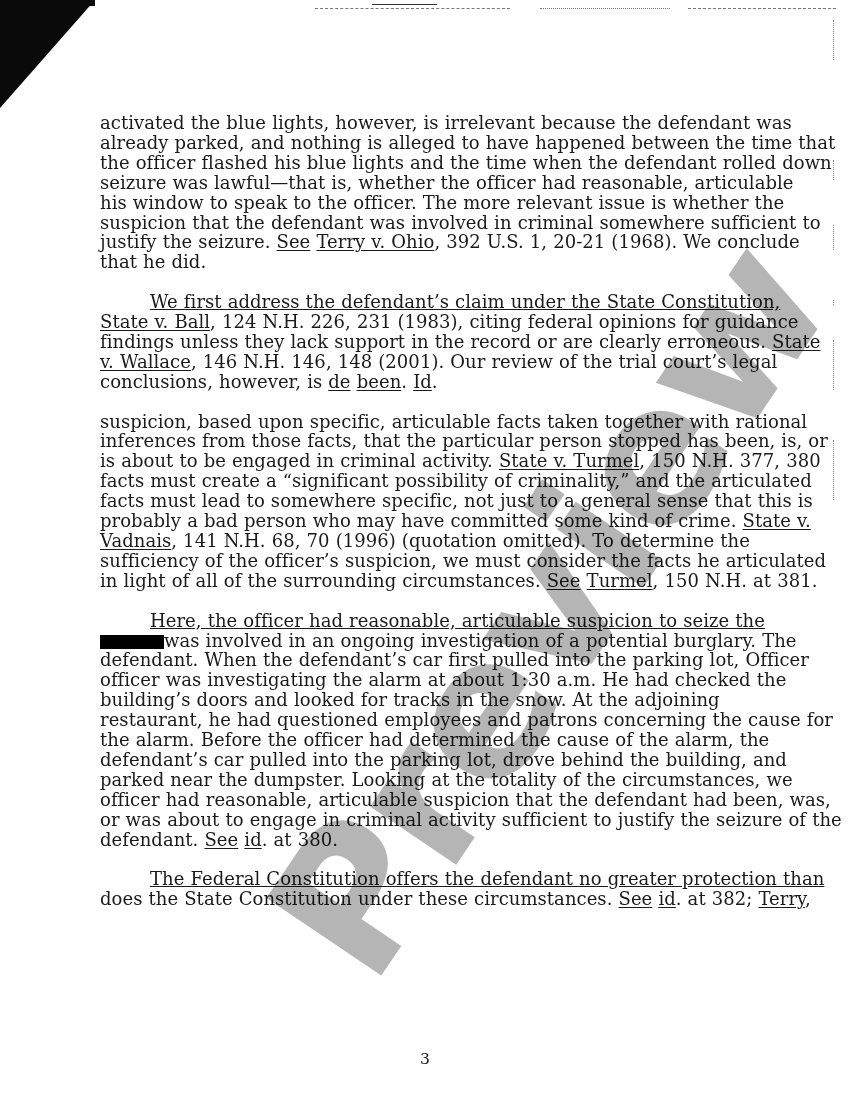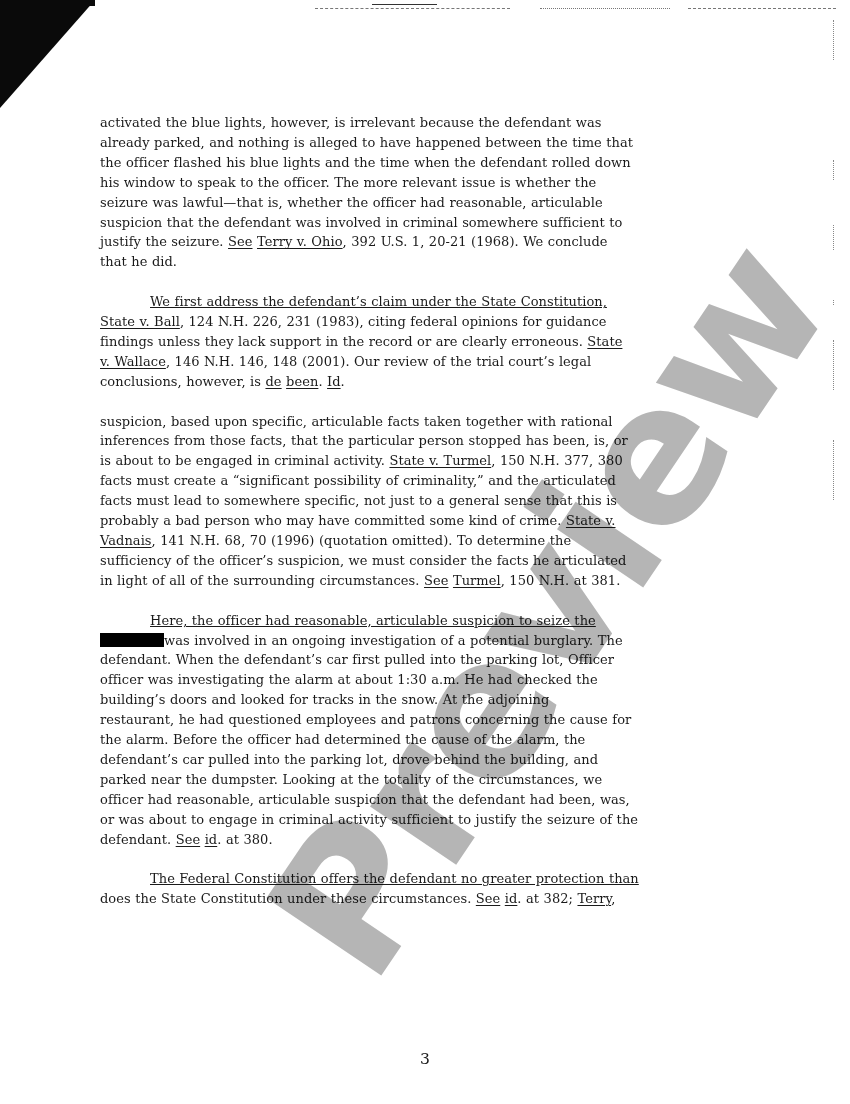--- a/index.html
+++ b/index.html
@@ -44,21 +44,21 @@
       width: 1px;
       border-left: 1px dotted #888;
     }
     .page {
       position: absolute;
       left: 100px;
       top: 113px;
       width: 660px;
     }
     .para {
-      font-size: 13px;
+      font-size: 18px;
       line-height: 19.9px;
       margin: 0;
       text-align: left;
       letter-spacing: 0.05px;
       word-spacing: 0.3px;
     }
     .para + .para { margin-top: 19.9px; }
     .indent { text-indent: 50px; text-decoration: underline; }
     .u { text-decoration: underline; text-underline-offset: 2px; }
     .redact {
@@ -107,22 +107,22 @@
 <div class="scan-right" style="top:300px;height:5px;"></div>
 <div class="scan-right" style="top:340px;height:50px;"></div>
 <div class="scan-right" style="top:440px;height:60px;"></div>
 
 <div class="page">
 
   <p class="para">
     <span class="line">activated the blue lights, however, is irrelevant because the defendant was</span>
     <span class="line">already parked, and nothing is alleged to have happened between the time that</span>
     <span class="line">the officer flashed his blue lights and the time when the defendant rolled down</span>
+    <span class="line">seizure was lawful—that is, whether the officer had reasonable, articulable</span>
     <span class="line">his window to speak to the officer.  The more relevant issue is whether the</span>
-    <span class="line">seizure was lawful—that is, whether the officer had reasonable, articulable</span>
     <span class="line">suspicion that the defendant was involved in criminal somewhere sufficient to</span>
     <span class="line"><span>justify the seizure.  </span><span class="u">See</span><span> </span><span class="u">Terry v. Ohio</span><span>, 392 U.S. 1, 20-21 (1968).  We conclude</span></span>
     <span class="line">that he did.</span>
   </p>
 
   <p class="para">
     <span class="line indent">We first address the defendant’s claim under the State Constitution,</span>
     <span class="line"><span class="u">State v. Ball</span><span>, 124 N.H. 226, 231 (1983), citing federal opinions for guidance</span></span>
     <span class="line"><span>findings unless they lack support in the record or are clearly erroneous.  </span><span class="u">State</span></span>
     <span class="line"><span class="u">v. Wallace</span><span>, 146 N.H. 146, 148 (2001).  Our review of the trial court’s legal</span></span>

